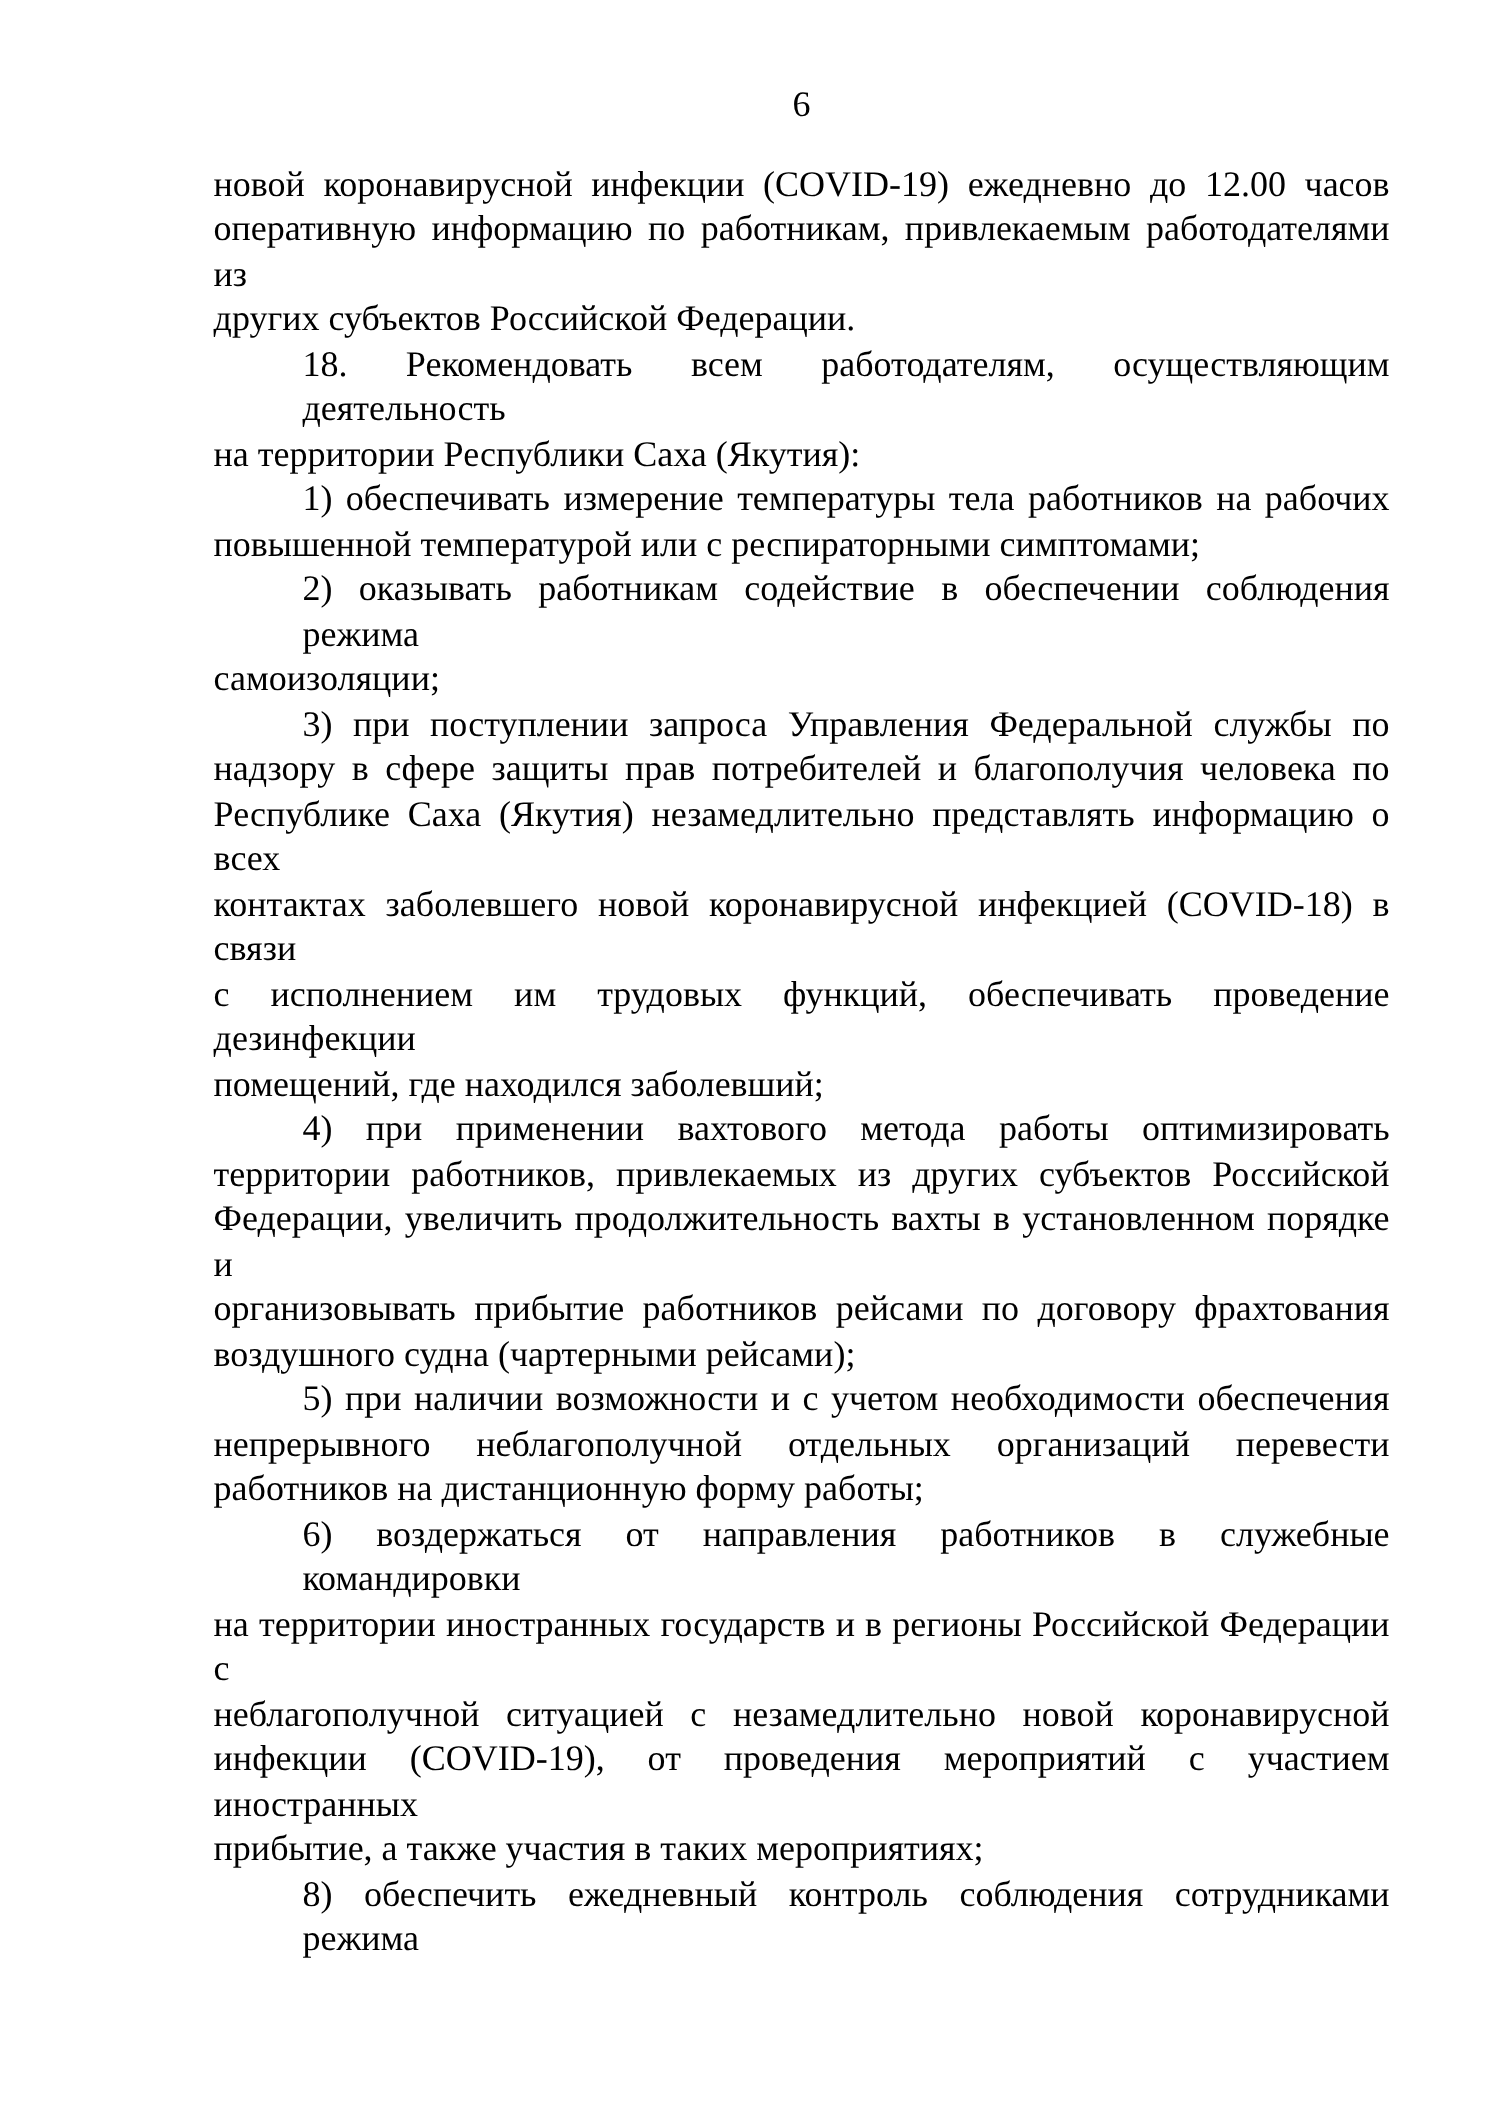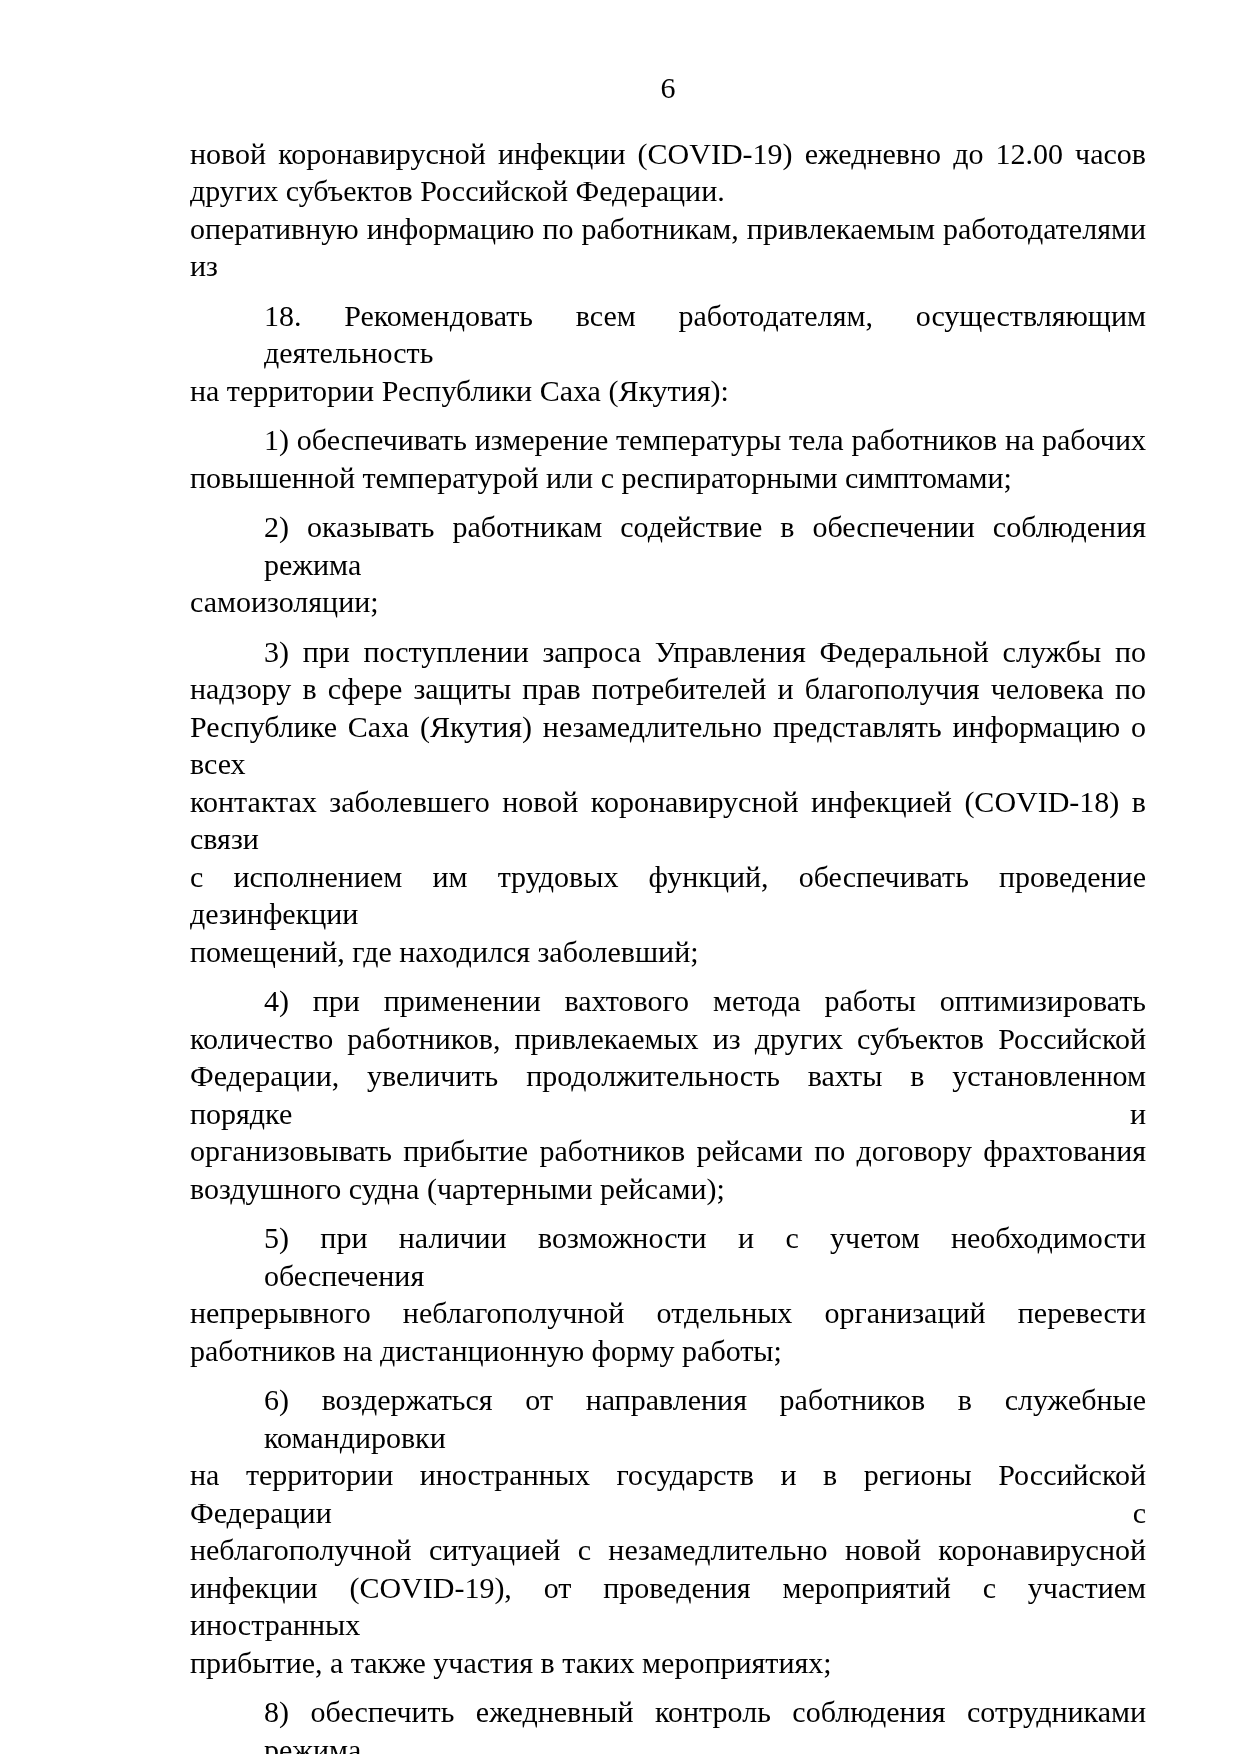--- a/index.html
+++ b/index.html
@@ -19,21 +19,21 @@
   .page-number {
     padding-top: 69px;
     margin: 0 82px 0 178px;
     text-align: center;
     font-size: 30px;
     line-height: 37.5px;
   }
   .doc {
     margin: 28px 82px 0 178px; 
   }
-  .para { margin: 12px; padding: 0; }
+  .para { margin: 0; padding: 0; }
   .ln {
     font-size: 30px;
     line-height: 37.5px;
     text-align: left;
     word-spacing: normal;
   }
   
   .j {
     text-align: justify;
     text-align-last: justify;
@@ -45,22 +45,22 @@
 <body>
 
 <div class="page">
 
   <div class="page-number">6</div>
 
   <div class="doc">
 
     <div class="para">
       <div class="ln j">новой коронавирусной инфекции (COVID-19) ежедневно до 12.00 часов</div>
+      <div class="ln j">оперативную информацию по работникам, привлекаемым работодателями из</div>
       <div class="ln">других субъектов Российской Федерации.</div>
-      <div class="ln j">оперативную информацию по работникам, привлекаемым работодателями из</div>
     </div>
 
     <div class="para">
       <div class="ln j i">18. Рекомендовать всем работодателям, осуществляющим деятельность</div>
       <div class="ln">на территории Республики Саха (Якутия):</div>
     </div>
 
     <div class="para">
       <div class="ln j i">1) обеспечивать измерение температуры тела работников на рабочих</div>
       <div class="ln">повышенной температурой или с респираторными симптомами;</div>
@@ -75,21 +75,21 @@
       <div class="ln j i">3) при поступлении запроса Управления Федеральной службы по</div>
       <div class="ln j">надзору в сфере защиты прав потребителей и благополучия человека по</div>
       <div class="ln j">Республике Саха (Якутия) незамедлительно представлять информацию о всех</div>
       <div class="ln j">контактах заболевшего новой коронавирусной инфекцией (COVID-18) в связи</div>
       <div class="ln j">с исполнением им трудовых функций, обеспечивать проведение дезинфекции</div>
       <div class="ln">помещений, где находился заболевший;</div>
     </div>
 
     <div class="para">
       <div class="ln j i">4) при применении вахтового метода работы оптимизировать</div>
-      <div class="ln j">количество работников, привлекаемых из других субъектов Российской</div>
+      <div class="ln j">территории работников, привлекаемых из других субъектов Российской</div>
       <div class="ln j">Федерации, увеличить продолжительность вахты в установленном порядке и</div>
       <div class="ln j">организовывать прибытие работников рейсами по договору фрахтования</div>
       <div class="ln">воздушного судна (чартерными рейсами);</div>
     </div>
 
     <div class="para">
       <div class="ln j i">5) при наличии возможности и с учетом необходимости обеспечения</div>
       <div class="ln j">непрерывного неблагополучной отдельных организаций перевести</div>
       <div class="ln">работников на дистанционную форму работы;</div>
     </div>

